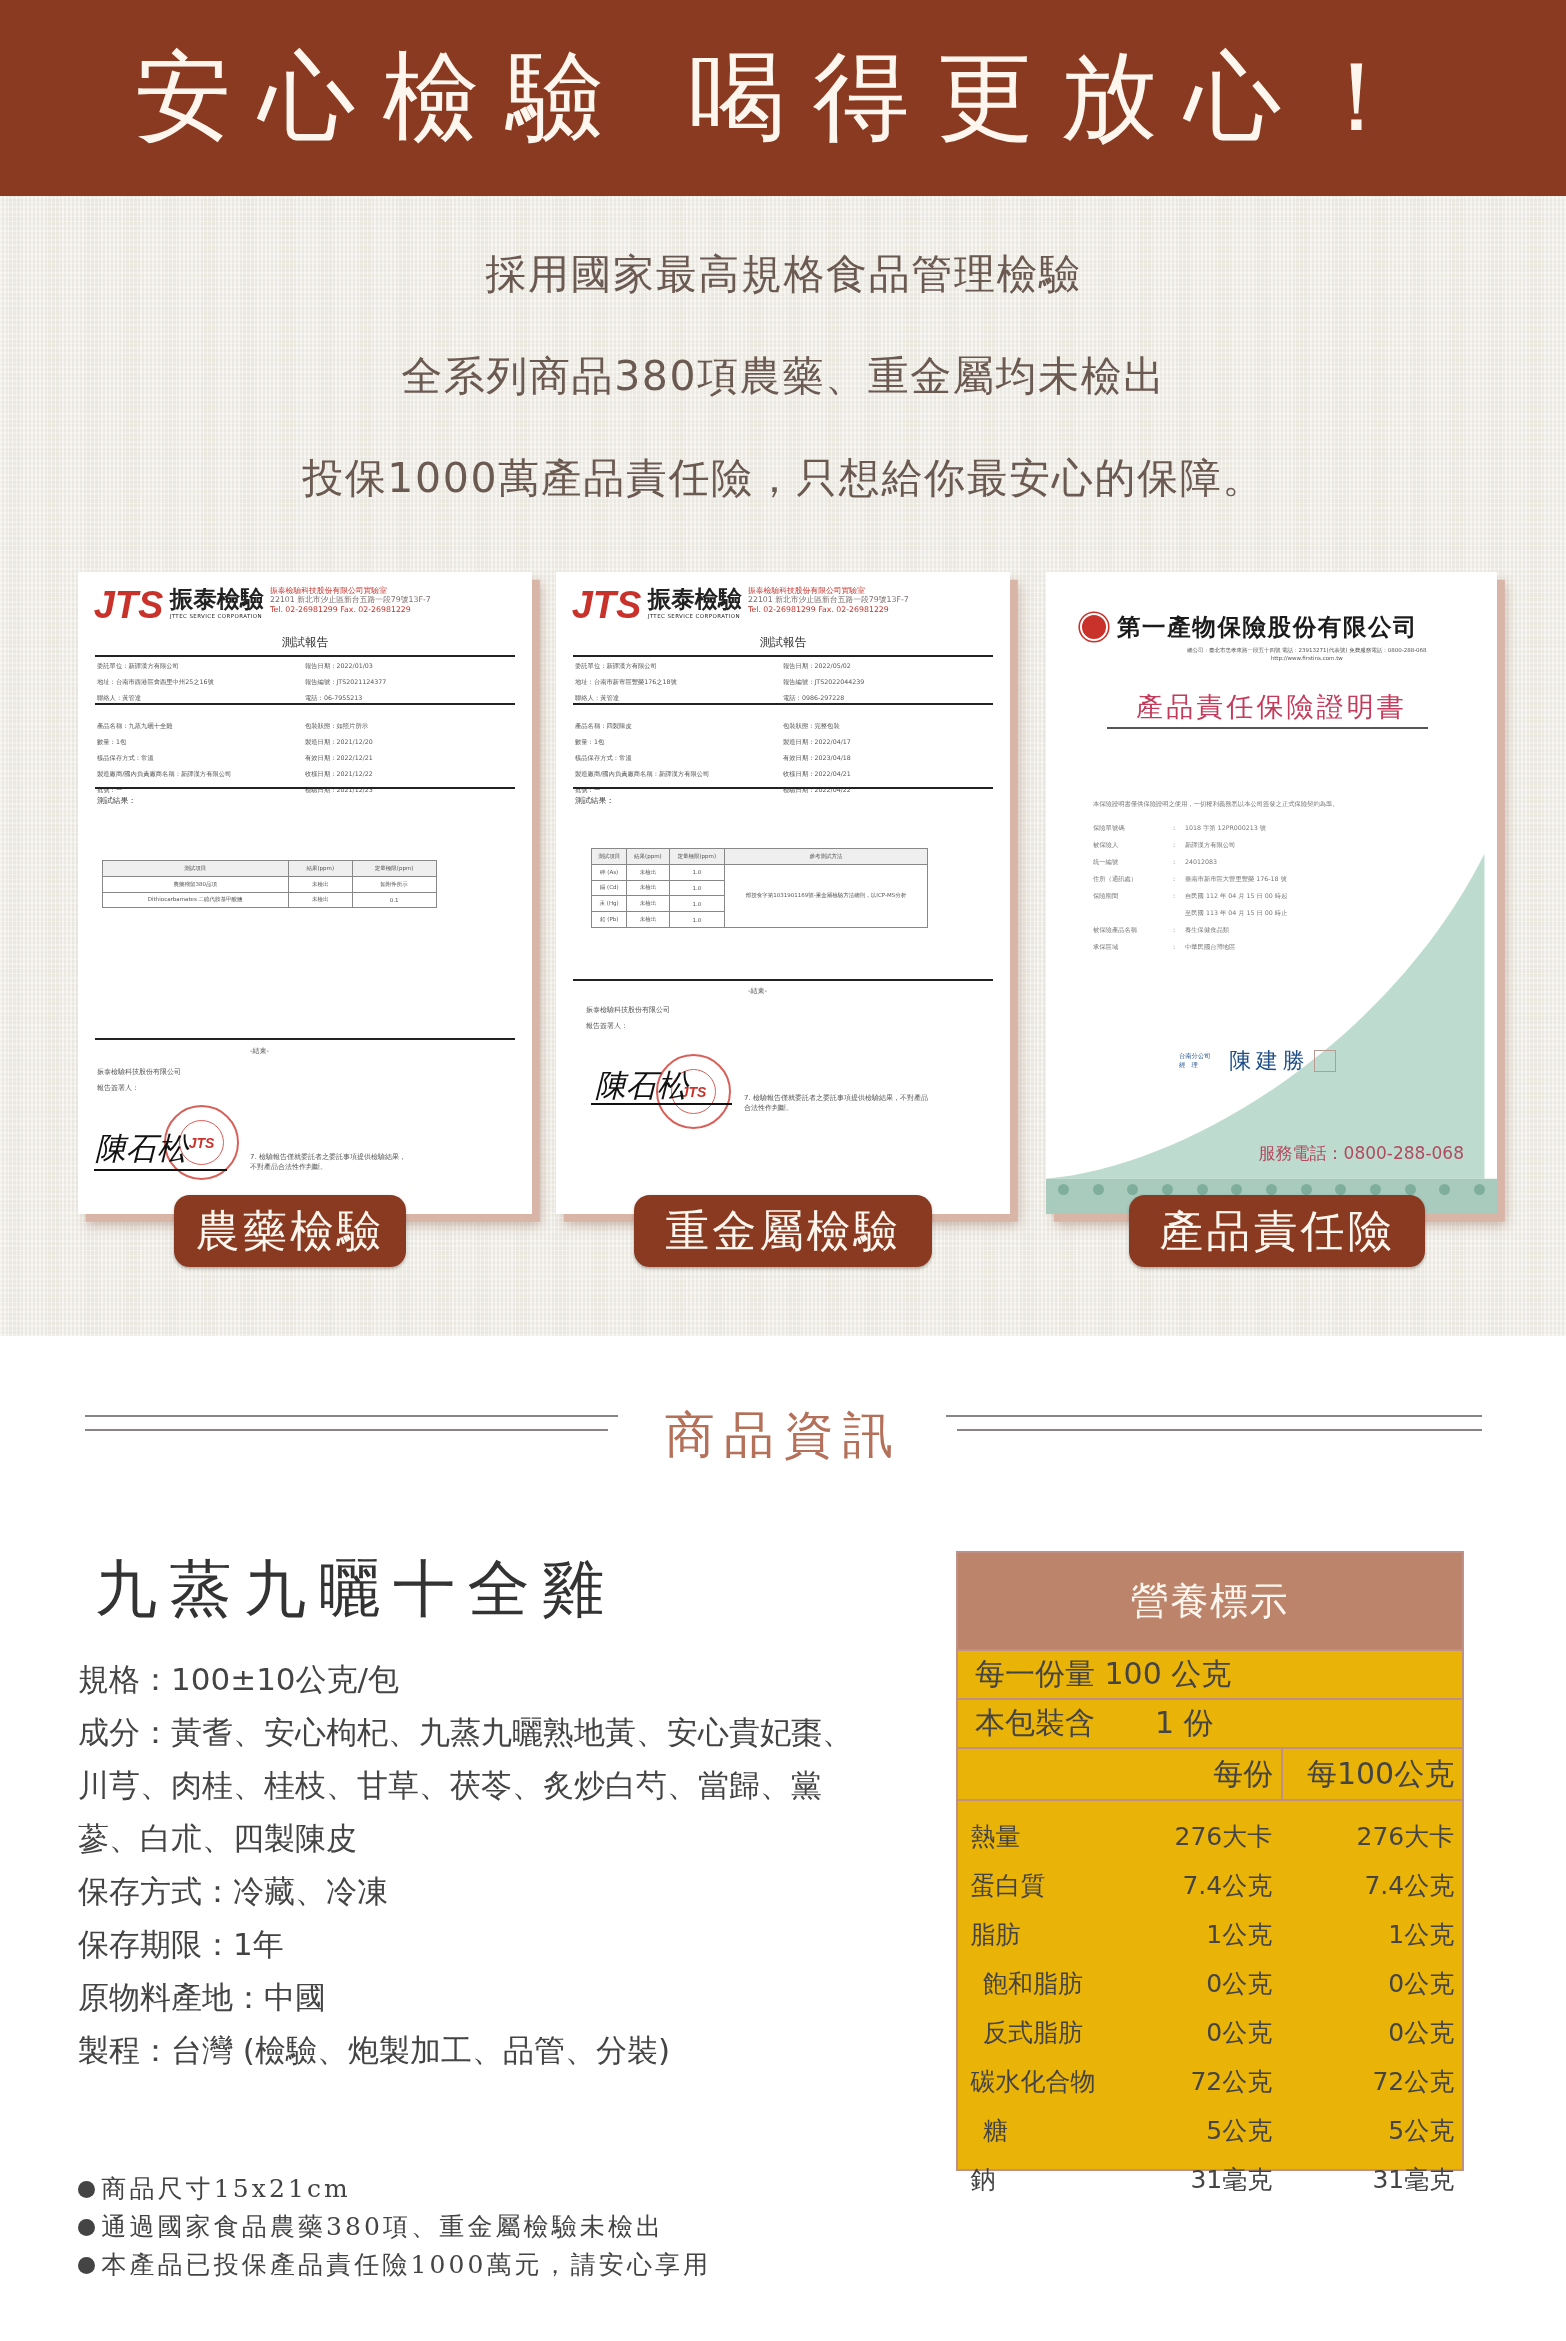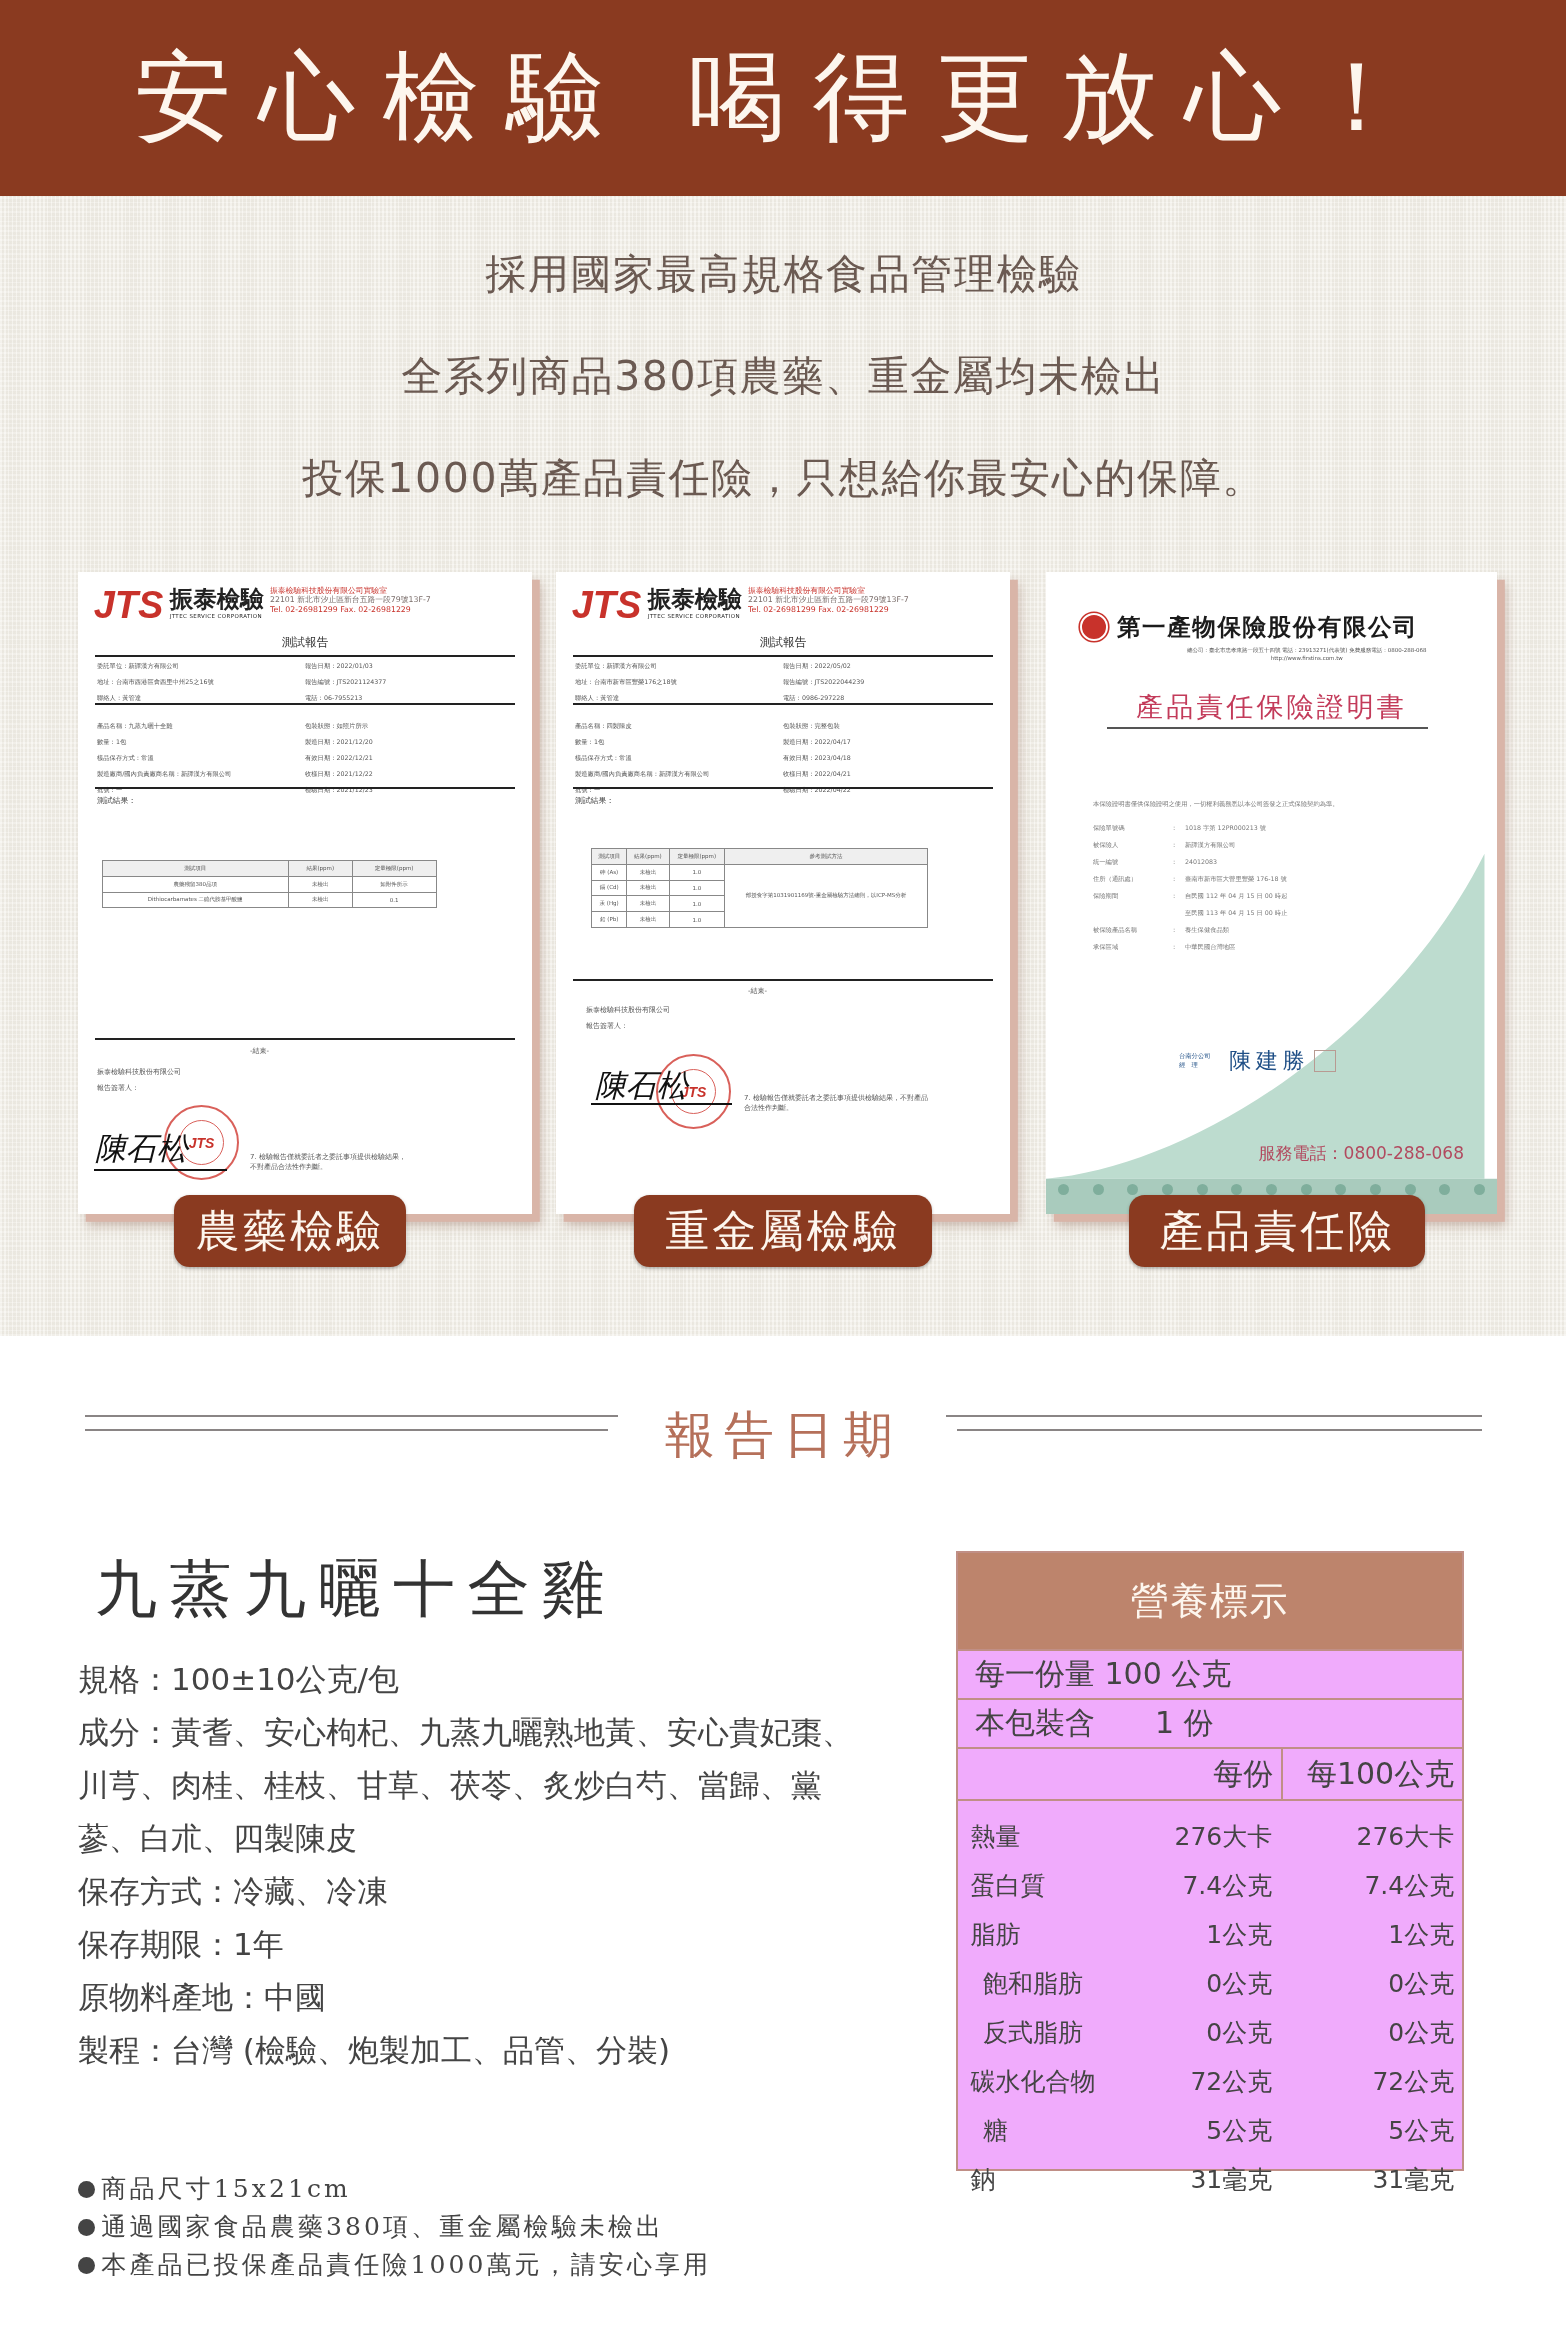--- a/index.html
+++ b/index.html
@@ -56,21 +56,21 @@
 
   .sec-head { position: absolute; left: 0; top: 1363px; width: 1567px; height: 125px; }
   .dbl-line { position: absolute; height: 1.6px; background: #8a8585; }
   .sec-title { position: absolute; left: 0; width: 100%; top: 39px; text-align: center; font-family: "DejaVu Serif", serif; font-size: 50px; color: #b5705a; letter-spacing: 9.4px; }
 
   .prod-name { position: absolute; left: 95px; top: 1547px; font-family: "DejaVu Serif", serif; font-size: 62px; color: #333; letter-spacing: 12.5px; }
   .spec { position: absolute; left: 78px; top: 1653px; width: 791px; font-size: 31px; line-height: 53px; color: #444; }
   .bullets { position: absolute; left: 78px; top: 2170px; font-family: "DejaVu Serif", serif; font-size: 25px; line-height: 38px; color: #444; letter-spacing: 3.1px; }
   .bullets .dot { display: inline-block; width: 17px; height: 17px; background: #444; border-radius: 50%; margin-right: 6.3px; vertical-align: -0.8px; }
 
-  .nut { position: absolute; left: 956px; top: 1551px; width: 508px; height: 620px; border: 2.3px solid #c08f86; background: #f0abfc; }
+  .nut { position: absolute; left: 956px; top: 1551px; width: 508px; height: 620px; border: 2.3px solid #c08f86; background: #eab308; }
   .nut-head { height: 98px; background: #bd846c; color: #fdf6ee; font-size: 38px; display: flex; align-items: center; justify-content: center; letter-spacing: 1.6px; border-bottom: 2.3px solid #c08f86; }
   .nut-row { height: 49px; border-bottom: 2.3px solid #c08f86; font-size: 30px; color: #444; display: flex; align-items: center; padding-left: 17px; }
   .nut-cols { height: 52px; border-bottom: 2.3px solid #c08f86; display: grid; grid-template-columns: 1fr 179px; font-size: 30px; color: #444; }
   .nut-cols div { display: flex; align-items: center; justify-content: flex-end; padding-right: 7.8px; }
   .nut-cols div:first-child { border-right: 2.3px solid #c08f86; }
   .nut-body { padding-top: 11px; }
   .nut-item { height: 49px; display: grid; grid-template-columns: 1fr 117px 182px; font-size: 25px; color: #444; align-items: center; padding: 0 7.8px 0 12.5px; }
   .nut-item .v { text-align: right; }
   .nut-item.sub .n { padding-left: 12.5px; }
 </style>
@@ -327,21 +327,21 @@
   <div class="cert-label" style="left:174px; top:999px; width:232px;">農藥檢驗</div>
   <div class="cert-label" style="left:634px; top:999px; width:298px;">重金屬檢驗</div>
   <div class="cert-label" style="left:1129px; top:999px; width:296px;">產品責任險</div>
 </div>
 
 <div class="sec-head">
   <div class="dbl-line" style="left:85px; top:52px; width:533px;"></div>
   <div class="dbl-line" style="left:85px; top:66px; width:523px;"></div>
   <div class="dbl-line" style="left:946px; top:52px; width:536px;"></div>
   <div class="dbl-line" style="left:957px; top:66px; width:525px;"></div>
-  <div class="sec-title">報告日期</div>
+  <div class="sec-title">商品資訊</div>
 </div>
 
 <div class="prod-name">九蒸九曬十全雞</div>
 <div class="spec">
   <div>規格：100±10公克/包</div>
   <div>成分：黃耆、安心枸杞、九蒸九曬熟地黃、安心貴妃棗、川芎、肉桂、桂枝、甘草、茯苓、炙炒白芍、當歸、黨蔘、白朮、四製陳皮</div>
   <div>保存方式：冷藏、冷凍</div>
   <div>保存期限：1年</div>
   <div>原物料產地：中國</div>
   <div>製程：台灣 (檢驗、炮製加工、品管、分裝)</div>

